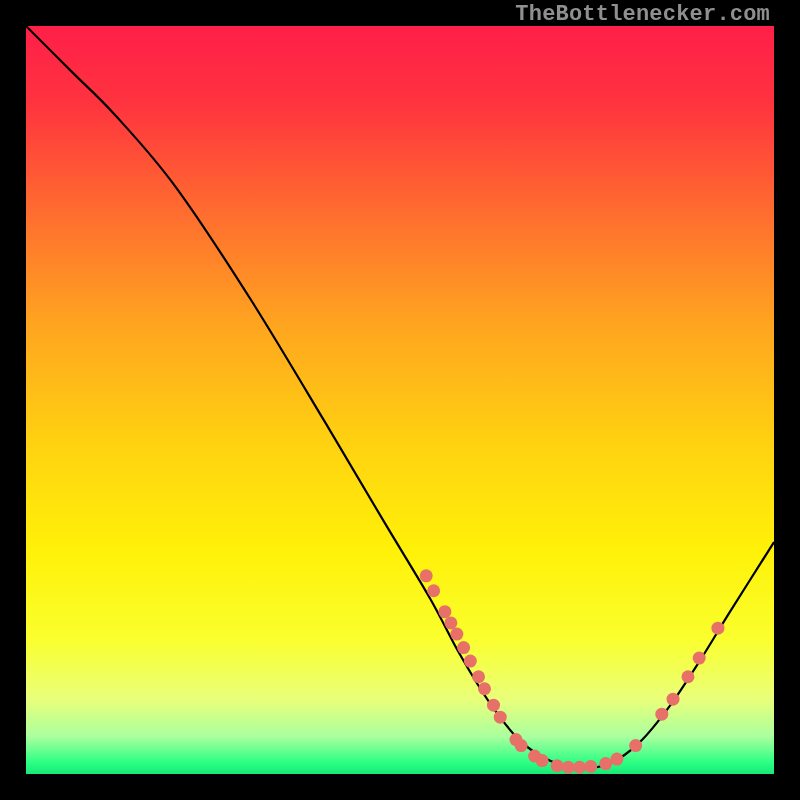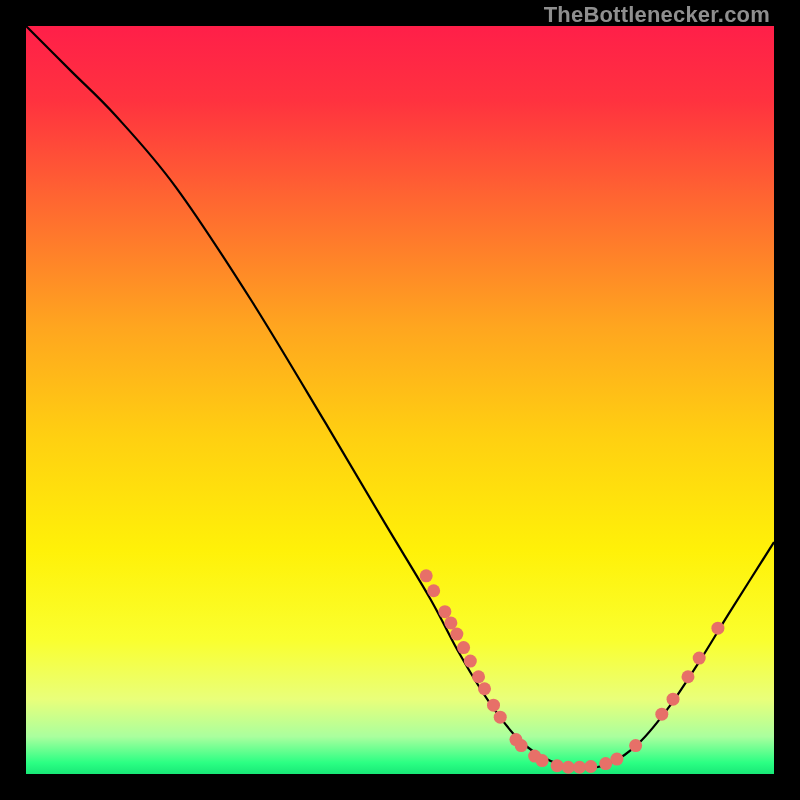--- a/index.html
+++ b/index.html
@@ -23,21 +23,21 @@
     left: 0;
     top: 0;
     width: 748px;
     height: 748px;
   }
   .watermark {
     position: absolute;
     top: 2px;
     right: 30px;
     color: #8f8f8f;
-    font-family: Liberation Sans, sans-serif;
+    font-family: Liberation Mono, monospace;
     font-size: 22px;
     font-weight: 600;
     letter-spacing: 0.2px;
   }
   svg {
     display: block;
   }
 </style>
 </head>
 <body>

